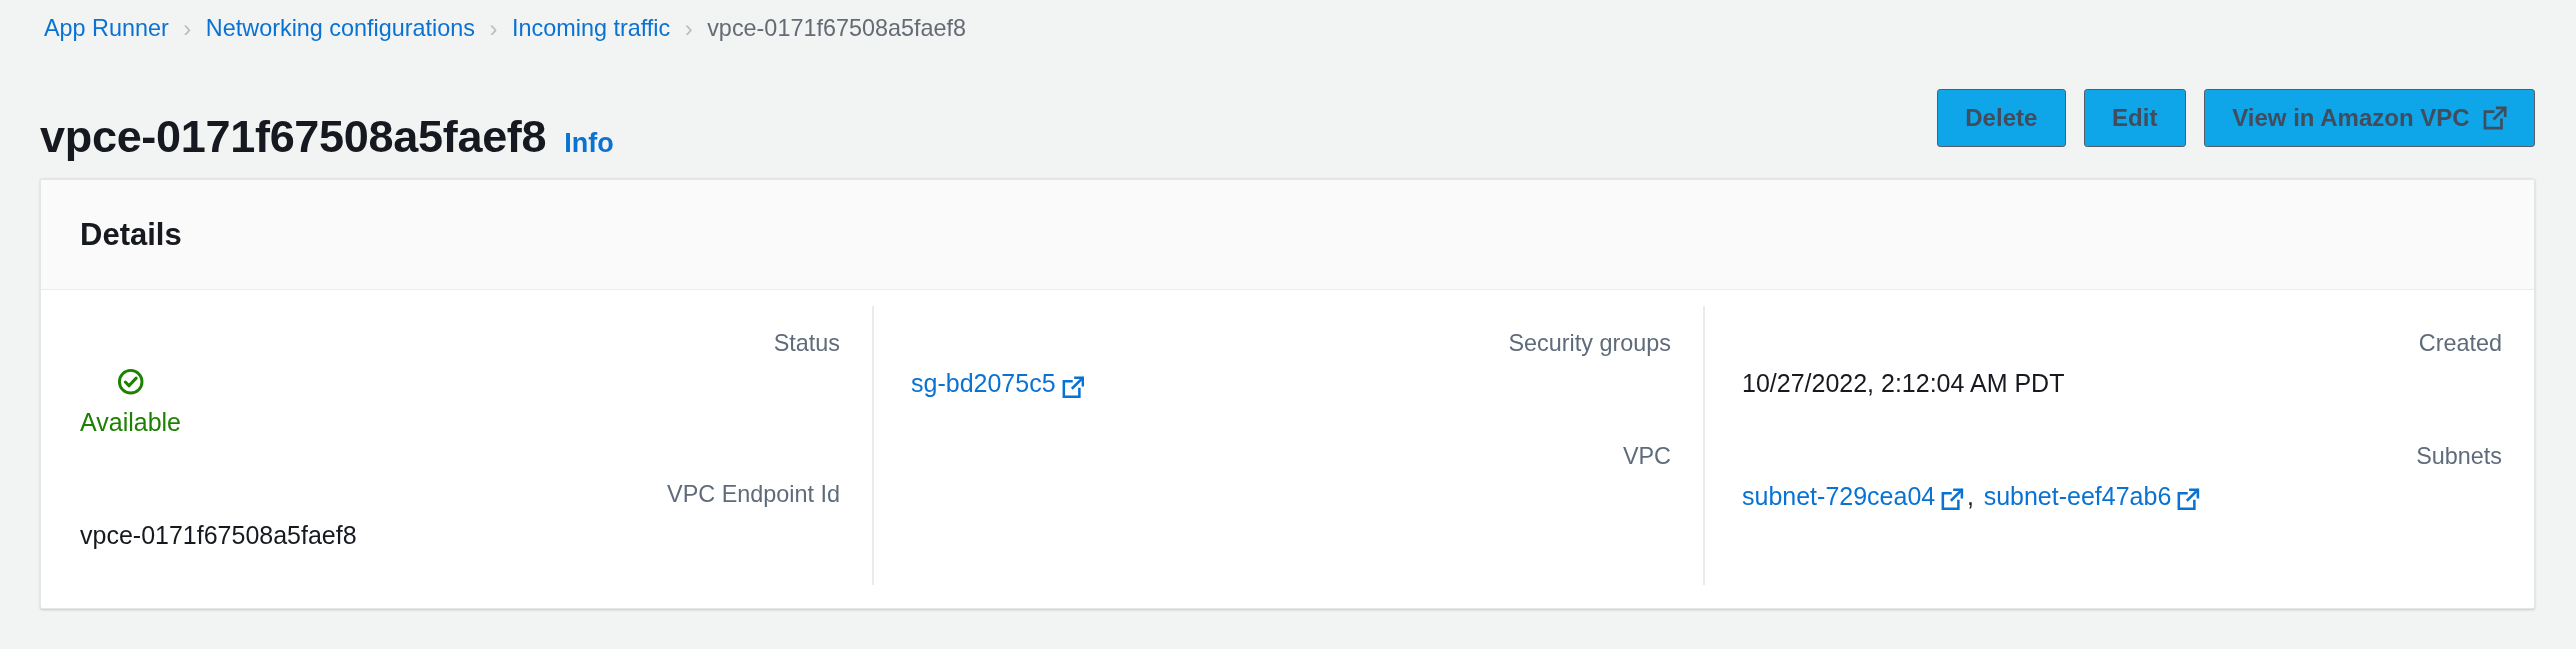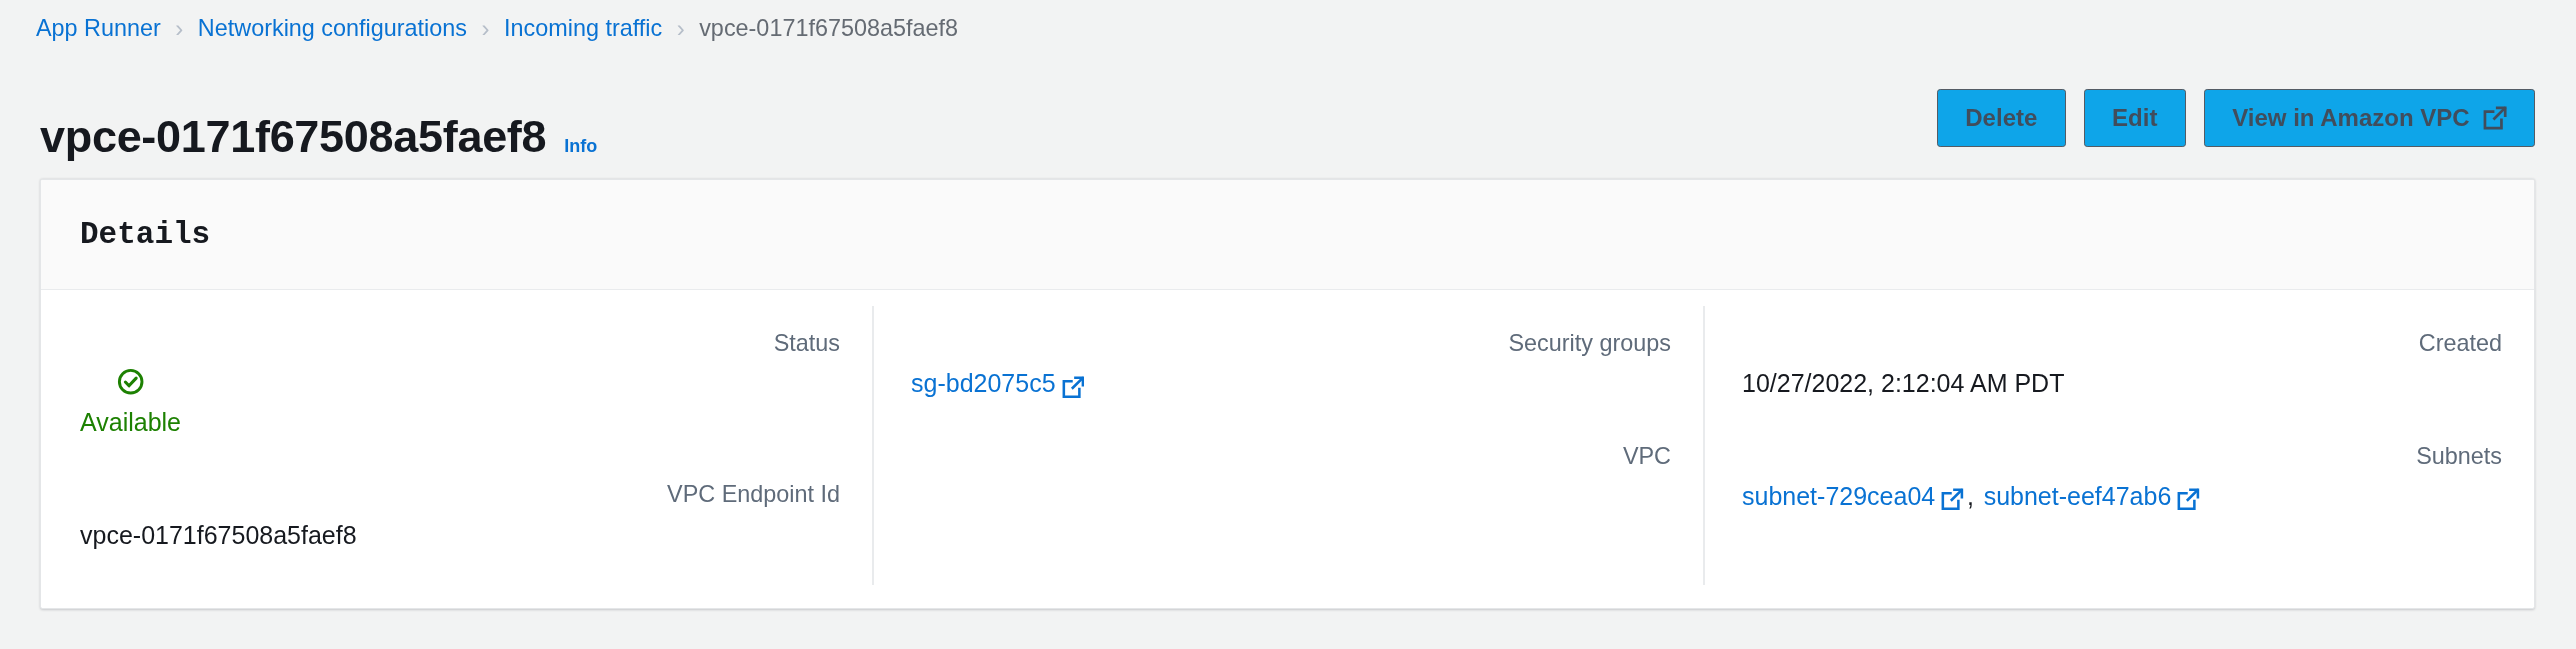--- a/index.html
+++ b/index.html
@@ -18,21 +18,21 @@
     position: relative;
     width: 2576px;
     height: 649px;
     background: #f2f3f3;
     overflow: hidden;
   }
 
   
   .breadcrumb {
     position: absolute;
-    left: 36px;
+    left: 44px;
     top: 11.3px;
     height: 35px;
     display: flex;
     align-items: center;
     font-size: 23.4px;
     line-height: 1;
   }
   .crumb-link {
     color: #0972d3;
     text-decoration: none;
@@ -72,21 +72,21 @@
   .page-title {
     font-size: 45px;
     font-weight: bold;
     color: #16191f;
     letter-spacing: -0.3px;
     line-height: 1;
     white-space: nowrap;
   }
   .info-link {
     margin-left: 18px;
-    font-size: 18px;
+    font-size: 27px;
     font-weight: bold;
     color: #0972d3;
     text-decoration: none;
     cursor: pointer;
     white-space: nowrap;
   }
 
   .actions {
     position: absolute;
     right: 0;
@@ -132,21 +132,20 @@
     box-shadow: 0 0.8px 2.4px rgba(0, 7, 22, 0.18);
     overflow: hidden;
   }
   .panel-header {
     height: 110px;
     background: #fafafa;
     border-bottom: 1.6px solid #e9ebed;
     display: flex;
     align-items: center;
     padding-left: 39px;
-    font-family: Liberation Mono, monospace;
   }
   .panel-title {
     font-size: 31px;
     font-weight: bold;
     color: #16191f;
     line-height: 1;
   }
 
   .panel-body {
     position: relative;

